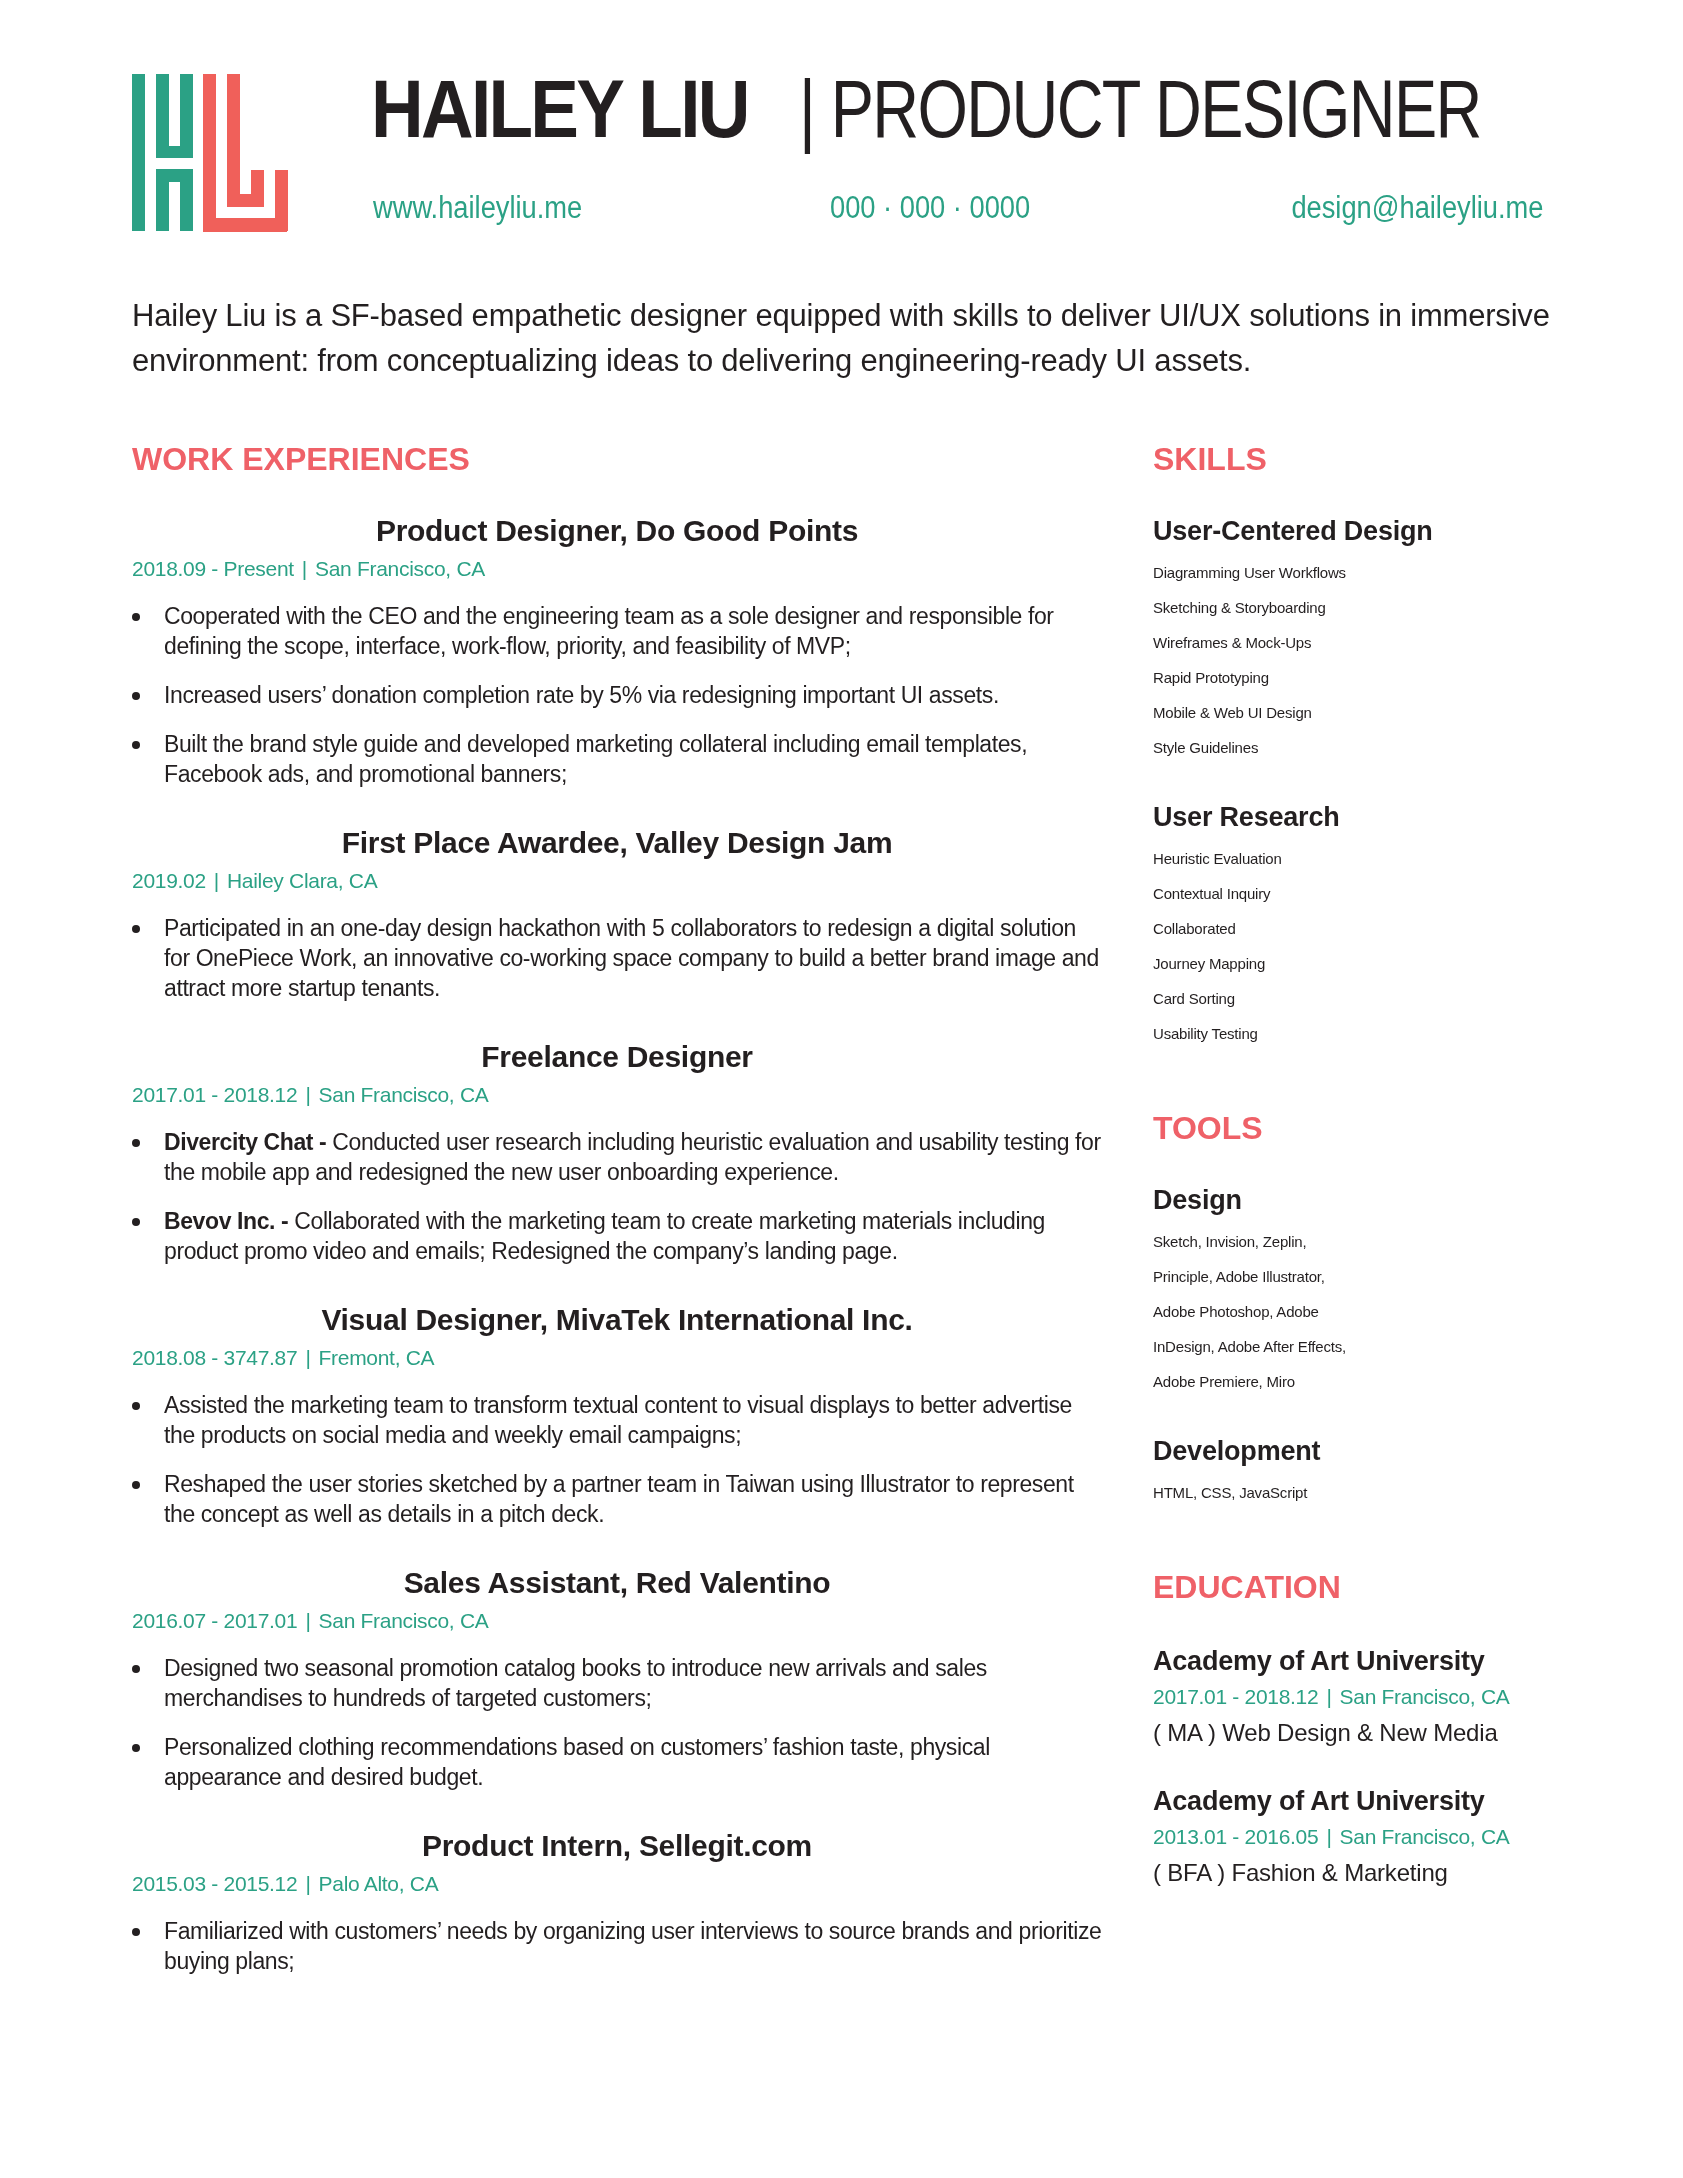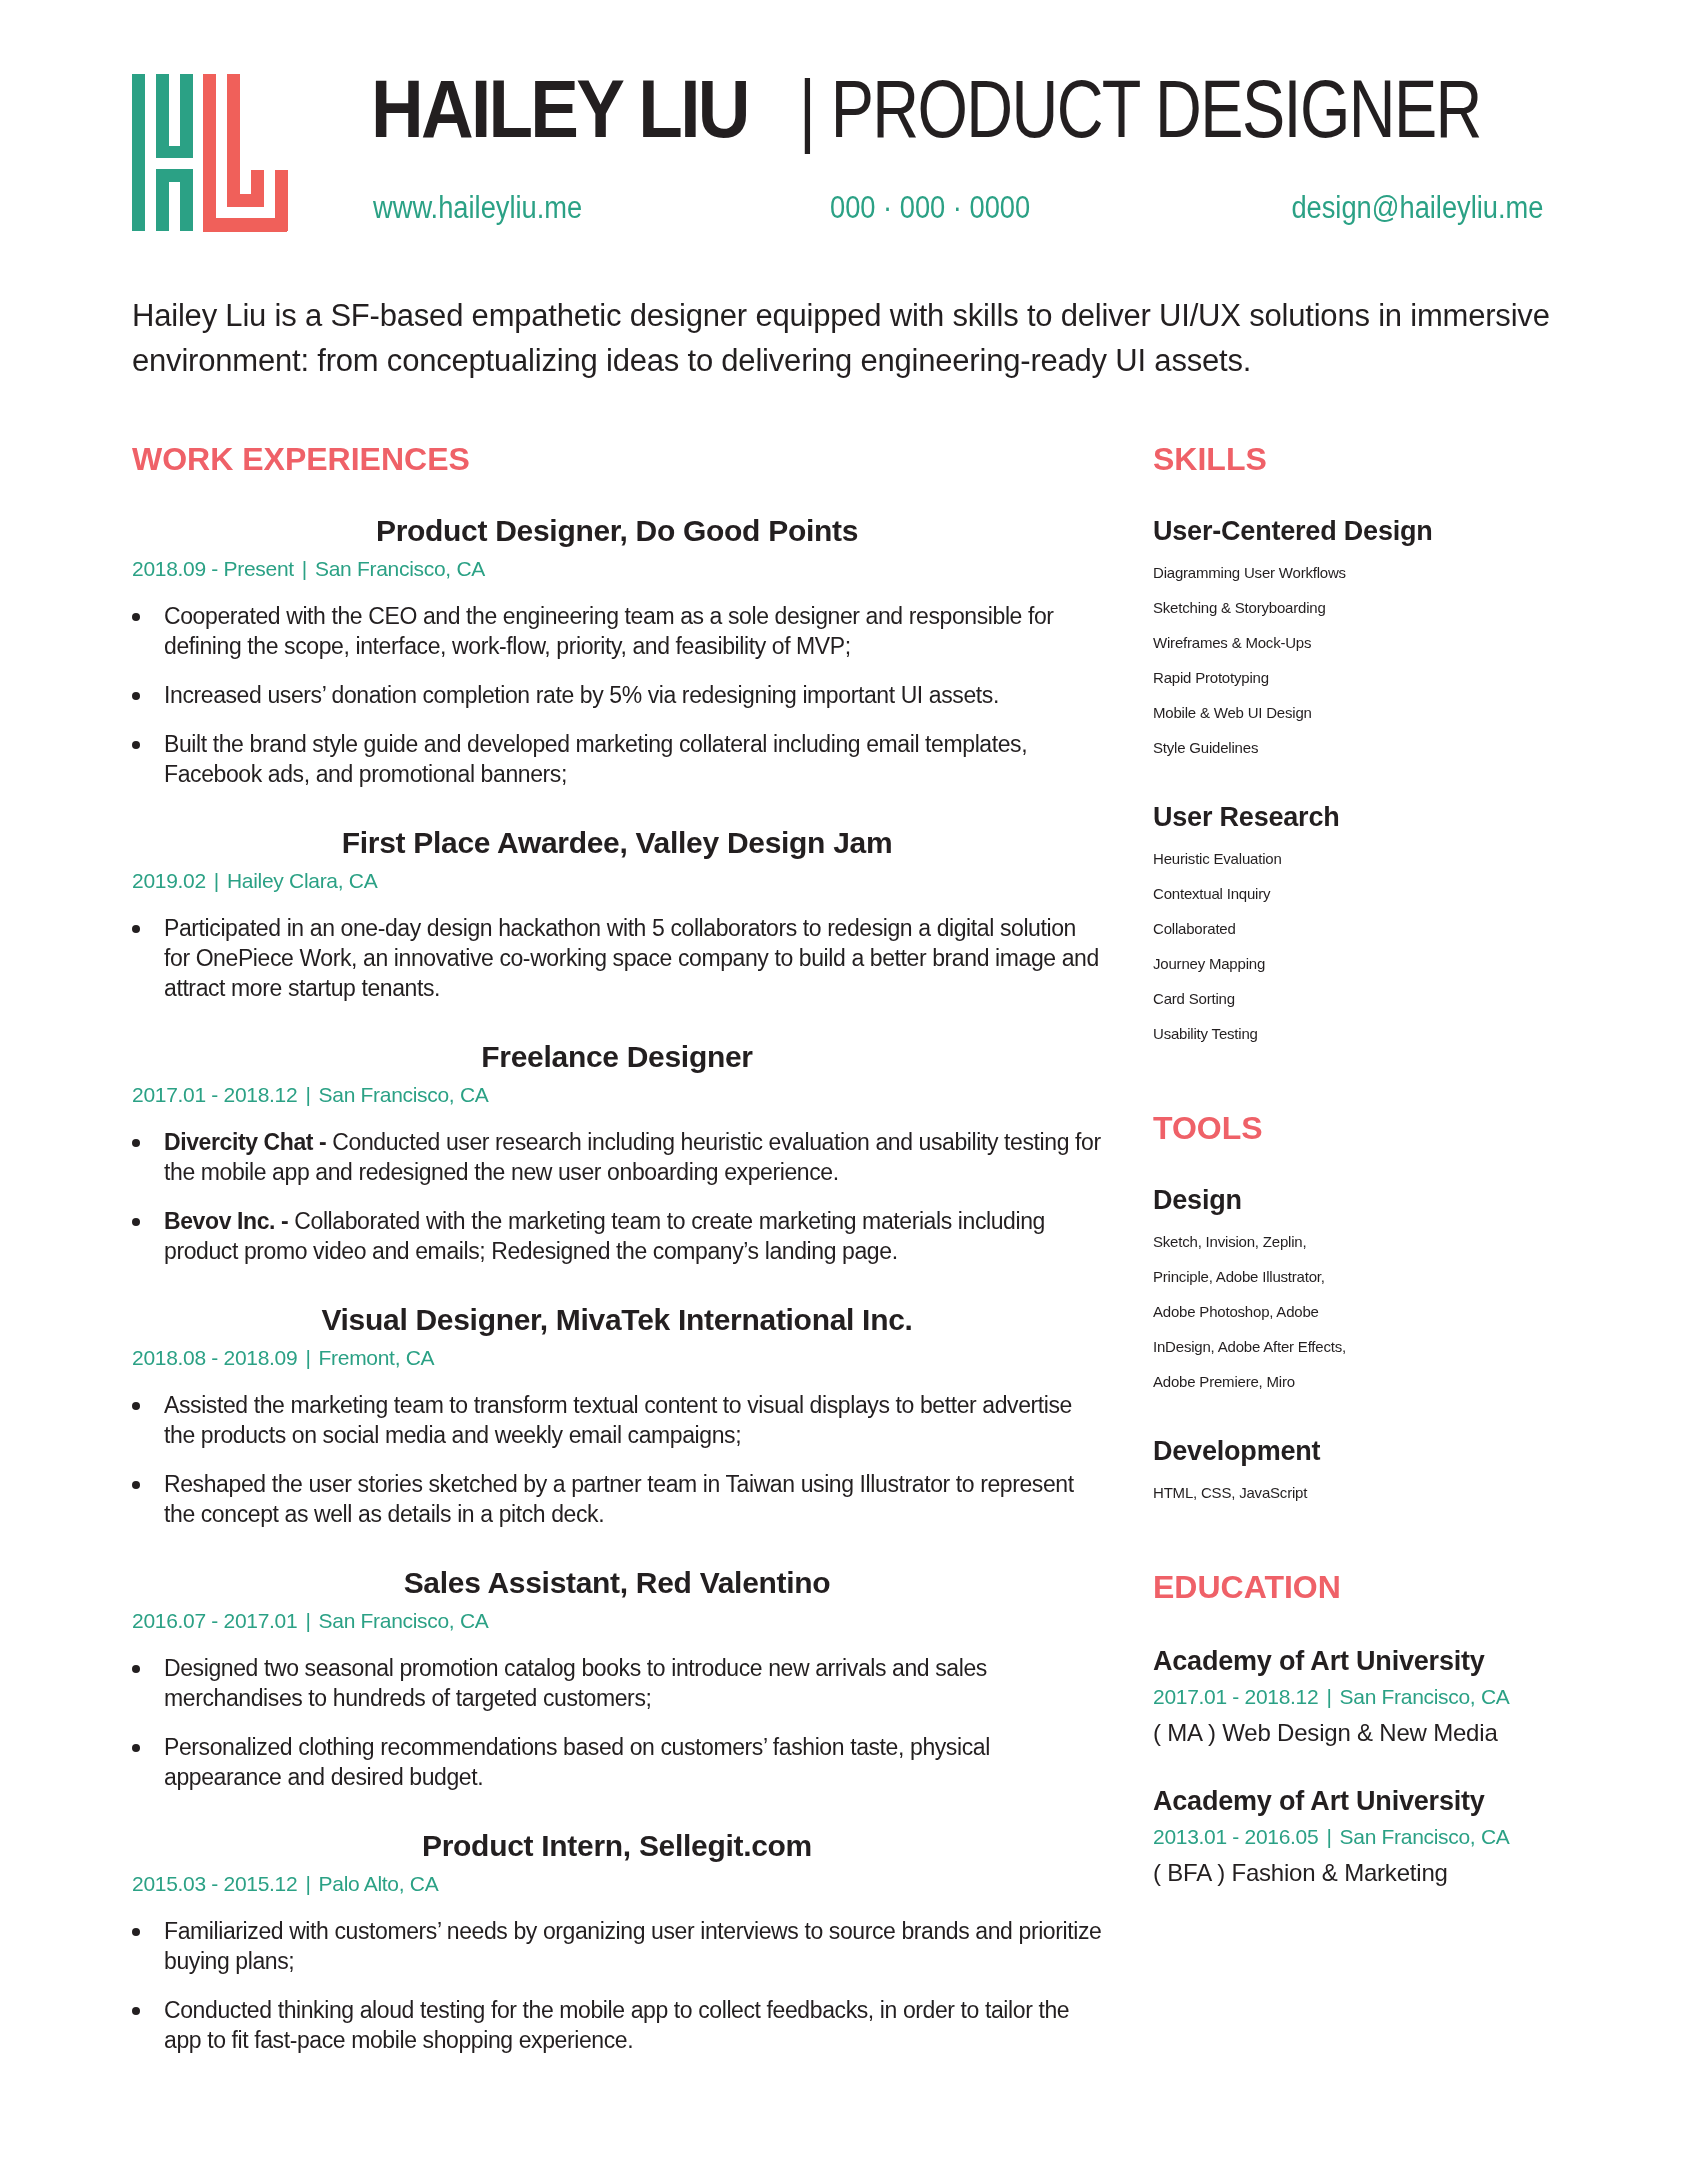--- a/index.html
+++ b/index.html
@@ -105,40 +105,39 @@
       <div class="job" style="margin-top:36px">
         <h3 class="job-title">Freelance Designer</h3>
         <div class="meta"><span>2017.01 - 2018.12</span><span class="sep">|</span><span>San Francisco, CA</span></div>
         <ul class="bullets">
           <li style="margin-top:18px"><span class="dot"></span><b>Divercity Chat - </b><span>Conducted user research including heuristic evaluation and usability testing for the mobile app and redesigned the new user onboarding experience.</span></li>
           <li style="margin-top:19px"><span class="dot"></span><b>Bevov Inc. - </b><span>Collaborated with the marketing team to create marketing materials including product promo video and emails; Redesigned the company’s landing page.</span></li>
         </ul>
       </div>
       <div class="job" style="margin-top:36px">
         <h3 class="job-title">Visual Designer, MivaTek International Inc.</h3>
-        <div class="meta"><span>2018.08 - 2018.09</span><span class="sep">|</span><span>Fremont, CA</span></div>
+        <div class="meta"><span>2018.08 - 3747.87</span><span class="sep">|</span><span>Fremont, CA</span></div>
         <ul class="bullets">
           <li style="margin-top:18px"><span class="dot"></span><b></b><span>Assisted the marketing team to transform textual content to visual displays to better advertise the products on social media and weekly email campaigns;</span></li>
           <li style="margin-top:19px"><span class="dot"></span><b></b><span>Reshaped the user stories sketched by a partner team in Taiwan using Illustrator to represent the concept as well as details in a pitch deck.</span></li>
         </ul>
       </div>
       <div class="job" style="margin-top:36px">
         <h3 class="job-title">Sales Assistant, Red Valentino</h3>
         <div class="meta"><span>2016.07 - 2017.01</span><span class="sep">|</span><span>San Francisco, CA</span></div>
         <ul class="bullets">
           <li style="margin-top:18px"><span class="dot"></span><b></b><span>Designed two seasonal promotion catalog books to introduce new arrivals and sales merchandises to hundreds of targeted customers;</span></li>
           <li style="margin-top:19px"><span class="dot"></span><b></b><span>Personalized clothing recommendations based on customers’ fashion taste, physical appearance and desired budget.</span></li>
         </ul>
       </div>
       <div class="job" style="margin-top:36px">
         <h3 class="job-title">Product Intern, Sellegit.com</h3>
         <div class="meta"><span>2015.03 - 2015.12</span><span class="sep">|</span><span>Palo Alto, CA</span></div>
         <ul class="bullets">
           <li style="margin-top:18px"><span class="dot"></span><b></b><span>Familiarized with customers’ needs by organizing user interviews to source brands and prioritize buying plans;</span></li>
-          <li style="margin-top:19px"><span class="dot"></span><b></b><span>Conducted thinking aloud testing for the mobile app to collect feedbacks, in order to tailor the app to fit fast-pace mobile shopping experience.</span></li>
         </ul>
       </div>
     </div>
 </div>
 
 <div id="right-col" class="abs">
   <div>
     <h2 class="section-title">SKILLS</h2>
     <div id="skill-groups">
         <div style="margin-top:34px">

